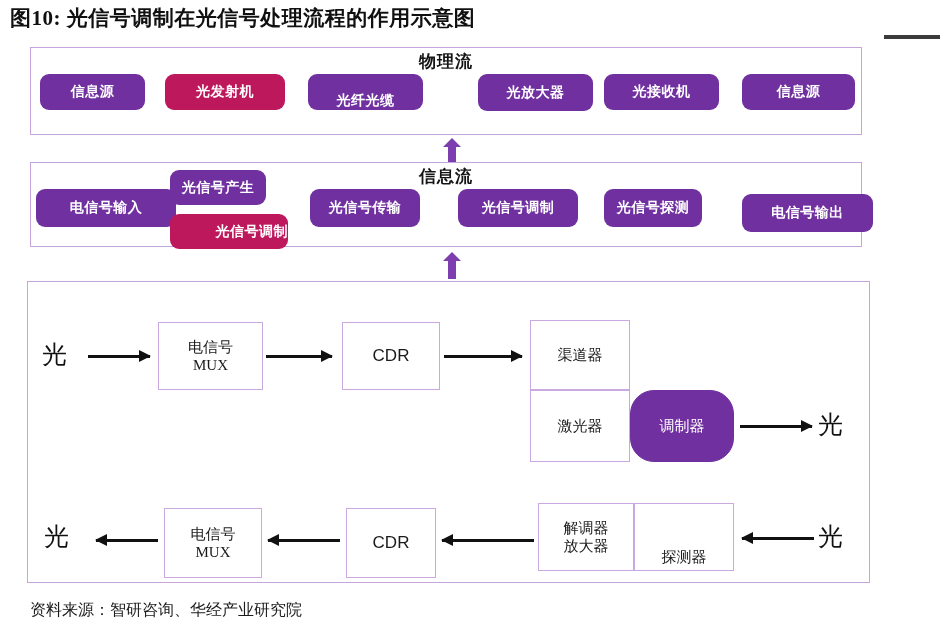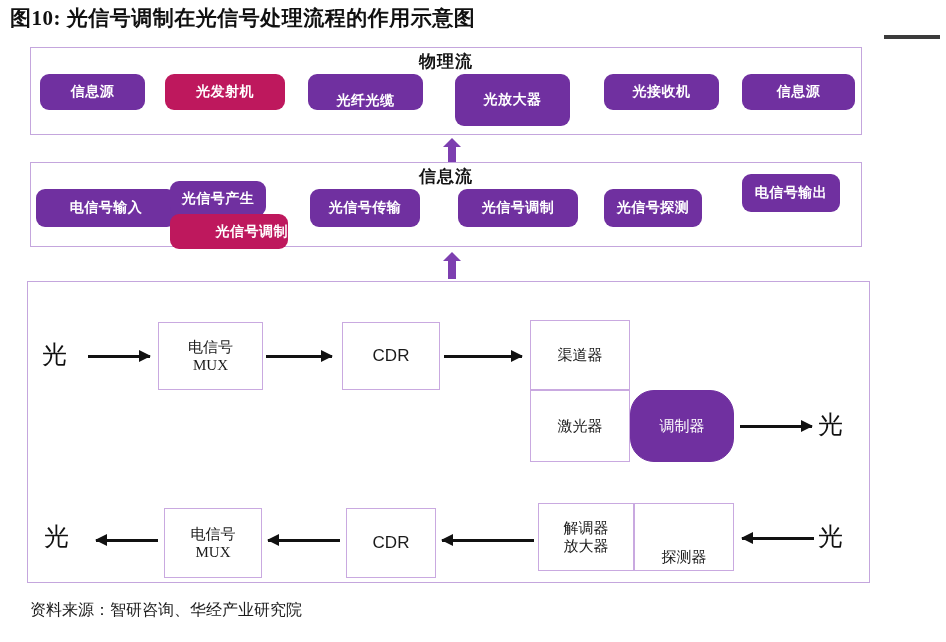--- a/index.html
+++ b/index.html
@@ -189,21 +189,21 @@
 <div id="physical-nodes">
     <div class="pill purple" style="left: 40px; top: 74px; width: 105px; height: 36px;">
       <span>信息源</span>
     </div>
     <div class="pill red" style="left: 165px; top: 74px; width: 120px; height: 36px;">
       <span>光发射机</span>
     </div>
     <div class="pill purple" style="left: 308px; top: 74px; width: 115px; height: 36px; align-items: flex-end;">
       <span>光纤光缆</span>
     </div>
-    <div class="pill purple" style="left: 455px; top: 74px; width: 115px; height: 52px;">
+    <div class="pill purple" style="left: 478px; top: 74px; width: 115px; height: 37px;">
       <span>光放大器</span>
     </div>
     <div class="pill purple" style="left: 604px; top: 74px; width: 115px; height: 36px;">
       <span>光接收机</span>
     </div>
     <div class="pill purple" style="left: 742px; top: 74px; width: 113px; height: 36px;">
       <span>信息源</span>
     </div>
   </div>
 
@@ -212,36 +212,36 @@
     <div class="head"></div>
 </div>
 
 <div class="flow-panel" id="panel-information" style="left:30px; top:162px; width:832px; height:85px;">
   <div class="panel-heading">信息流</div>
 </div>
 <div id="information-nodes">
     <div class="pill purple" style="left: 36px; top: 189px; width: 140px; height: 38px;">
       <span>电信号输入</span>
     </div>
-    <div class="pill purple" style="left: 170px; top: 181px; width: 96px; height: 35px;">
+    <div class="pill purple" style="left: 170px; top: 170px; width: 96px; height: 35px;">
       <span>光信号产生</span>
     </div>
     <div class="pill red" style="left: 170px; top: 214px; width: 118px; height: 35px; justify-content: flex-end;">
       <span>光信号调制</span>
     </div>
     <div class="pill purple" style="left: 310px; top: 189px; width: 110px; height: 38px;">
       <span>光信号传输</span>
     </div>
     <div class="pill purple" style="left: 458px; top: 189px; width: 120px; height: 38px;">
       <span>光信号调制</span>
     </div>
     <div class="pill purple" style="left: 604px; top: 189px; width: 98px; height: 38px;">
       <span>光信号探测</span>
     </div>
-    <div class="pill purple" style="left: 742px; top: 174px; width: 98px; height: 38px;">
+    <div class="pill purple" style="left: 742px; top: 194px; width: 131px; height: 38px;">
       <span>电信号输出</span>
     </div>
   </div>
 
 <div class="v-arrow" style="left:452px; top:252px;">
   <div class="shaft"></div>
     <div class="head"></div>
 </div>
 
 <div class="flow-panel" id="panel-schematic" style="left:27px; top:281px; width:843px; height:302px;"></div>

